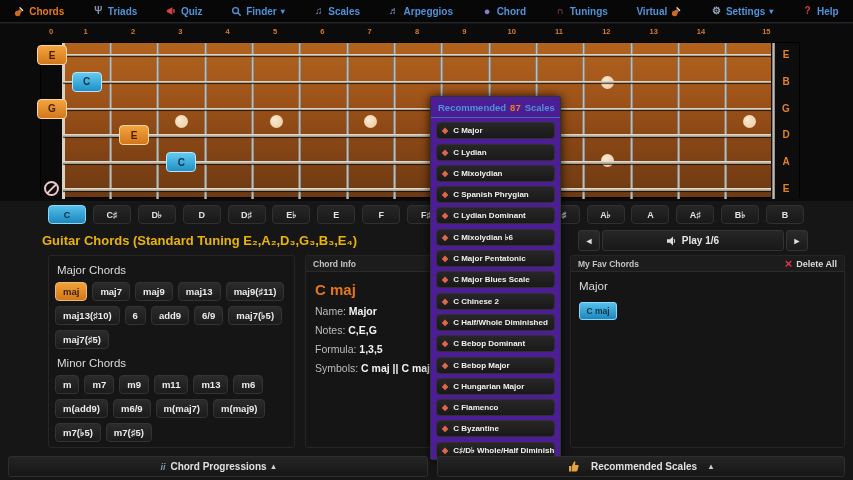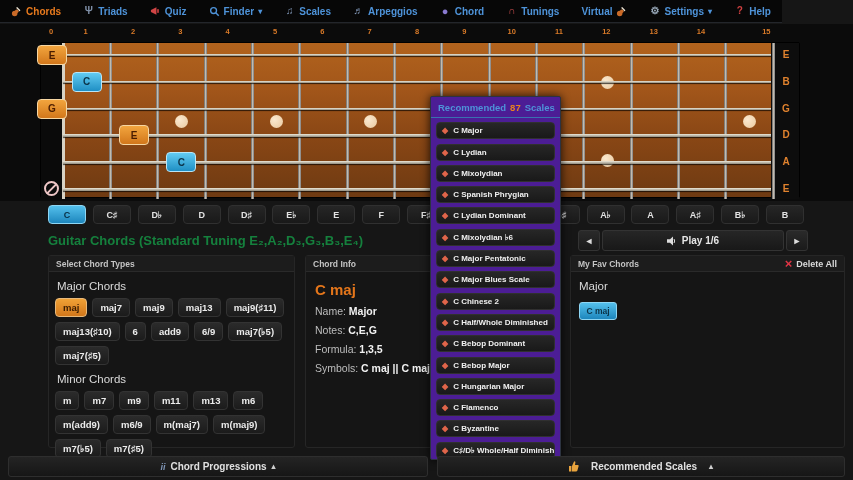--- a/index.html
+++ b/index.html
@@ -1,21 +1,21 @@
 <!DOCTYPE html>
 <html><head>
 <meta charset="utf-8">
 <style>
   * { margin:0; padding:0; box-sizing:border-box; }
   html,body { width:853px; height:480px; overflow:hidden; background:#141414;
     font-family:"Liberation Sans", sans-serif; }
   .app { position:relative; width:853px; height:480px; background:#161616; }
 
   
-  .navbar { position:absolute; left:0; top:0; width:782px; height:23px; background:#070707;
+  .navbar { position:absolute; left:0; top:0; width:853px; height:23px; background:#070707;
     border-bottom:1px solid #23262b; display:flex; align-items:center; justify-content:space-around; z-index:70; }
   .nav-item { display:flex; align-items:center; gap:4px; font-size:10px; font-weight:bold;
     color:#4e93d9; cursor:pointer; }
   .nav-item.active { color:#e87a1e; }
   .nav-item .ni { display:inline-flex; width:11px; height:11px; align-items:center; justify-content:center;
     font-size:10px; line-height:1; }
   .nav-item .caret { display:none; font-size:8px; color:#4e93d9; }
   .nav-item.icon-after { flex-direction:row-reverse; }
 
   
@@ -43,21 +43,21 @@
     background:#eec6c6; transform:rotate(-45deg); }
 
   
   .note-row { position:absolute; left:48px; top:205px; width:756px; height:20px;
     display:flex; justify-content:space-between; }
   .note-btn { width:38px; height:19px; border-radius:4px; background:linear-gradient(#262626,#191919);
     border:1px solid #303030; color:#e2e2e2; font-size:9px; font-weight:bold;
     display:flex; align-items:center; justify-content:center; cursor:pointer; }
   .note-btn.sel { background:linear-gradient(#54c0ec,#1d86bd); border:1px solid #8ed6f4; color:#082f44; }
 
-  .title { position:absolute; left:48px; top:233px; font-size:13px; font-weight:bold; color:#15803d; }
+  .title { position:absolute; left:42px; top:233px; font-size:13px; font-weight:bold; color:#eab308; }
 
   .play { position:absolute; left:578px; top:230px; width:230px; height:21px; display:flex; gap:2px; }
   .pbtn { width:22px; height:21px; border-radius:3px; background:linear-gradient(#2a2a2a,#1a1a1a);
     border:1px solid #333; color:#dcdcdc; font-size:9px; display:flex; align-items:center;
     justify-content:center; cursor:pointer; }
   .pmain { flex:1; height:21px; border-radius:3px; background:linear-gradient(#262626,#181818);
     border:1px solid #333; color:#e6e6e6; font-size:10px; font-weight:bold; display:flex; gap:5px;
     align-items:center; justify-content:center; cursor:pointer; }
 
   
@@ -298,21 +298,20 @@
       <svg width="10" height="10" viewBox="0 0 10 10">
           <polygon points="0,3.2 3,3.2 6,0.6 6,9.4 3,6.8 0,6.8" fill="#dcdcdc"></polygon>
           <path d="M7 3 Q8.4 5 7 7" stroke="#dcdcdc" stroke-width="1" fill="none"></path>
         </svg>
       <span>Play 1/6</span>
     </div>
     <div class="pbtn">►</div>
   </div>
 
   <div class="panel p-left">
-    <div class="panel-hd">Select Chord Types</div>
     <div class="sec-label">Major Chords</div>
     <div class="btn-wrap">
 
     <div class="cbtn sel">maj</div>
         <div class="cbtn">maj7</div>
         <div class="cbtn">maj9</div>
         <div class="cbtn">maj13</div>
         <div class="cbtn">maj9(♯11)</div>
         <div class="cbtn">maj13(♯10)</div>
         <div class="cbtn">6</div>

